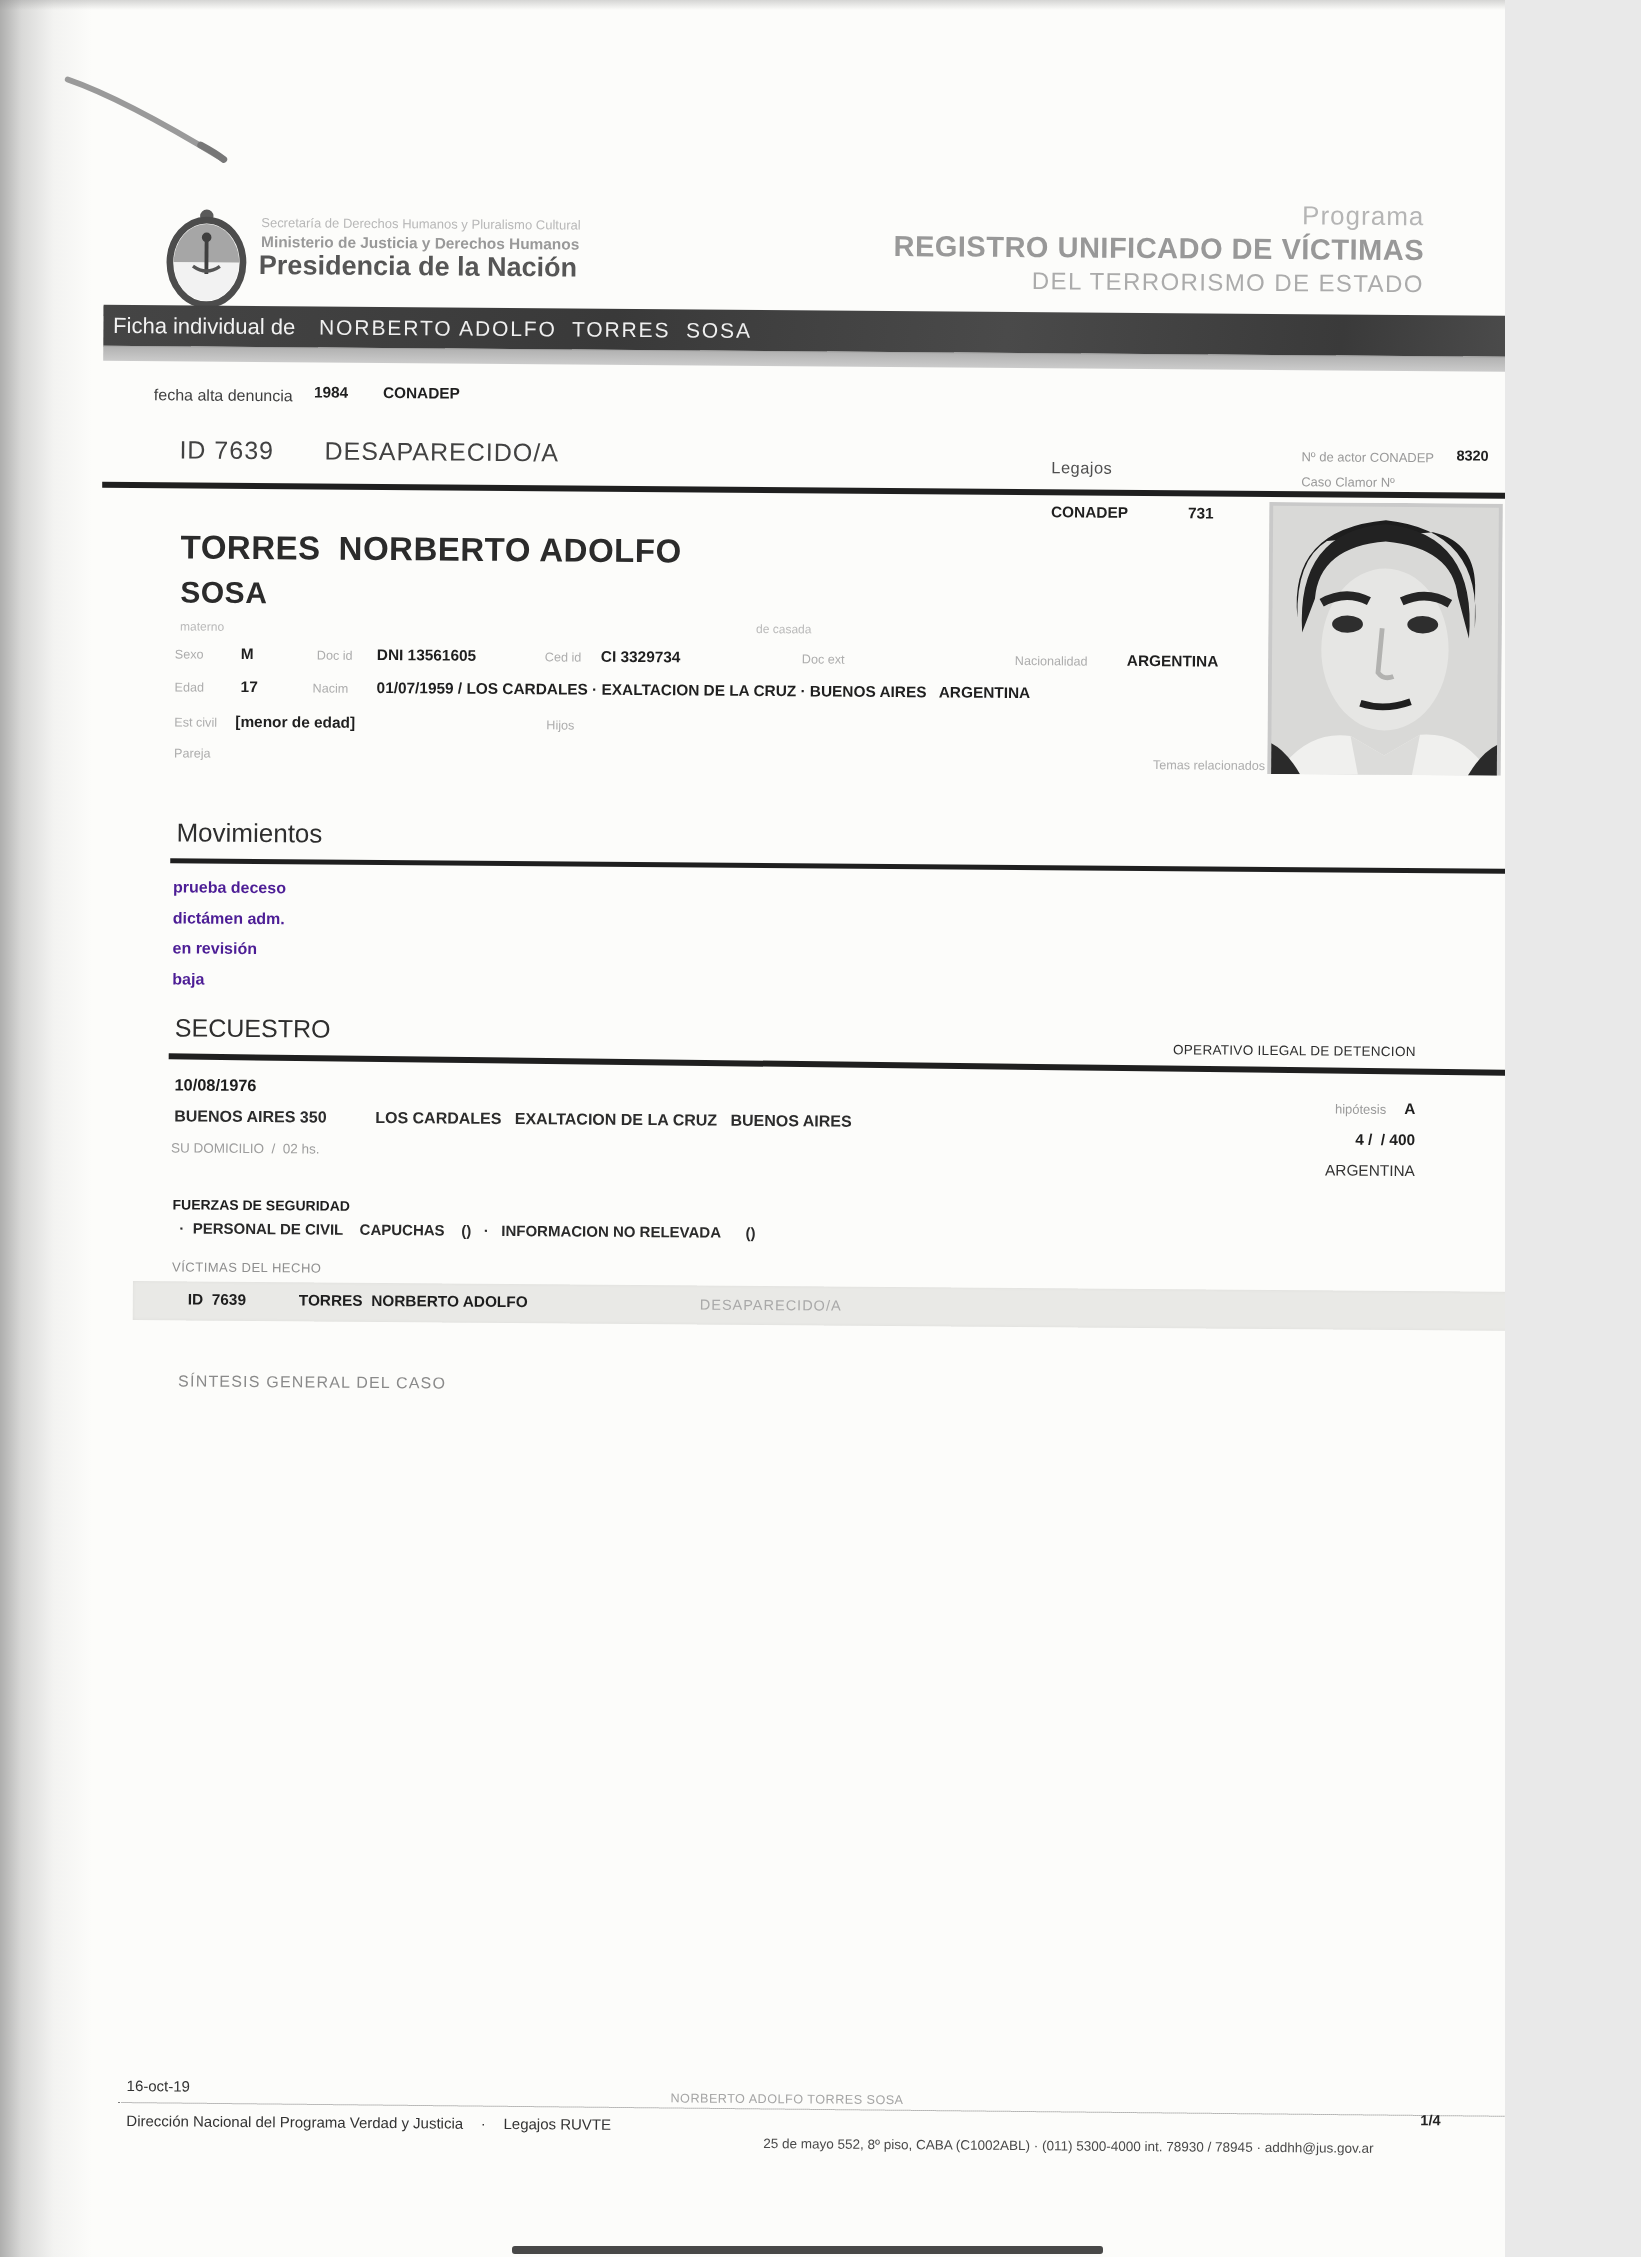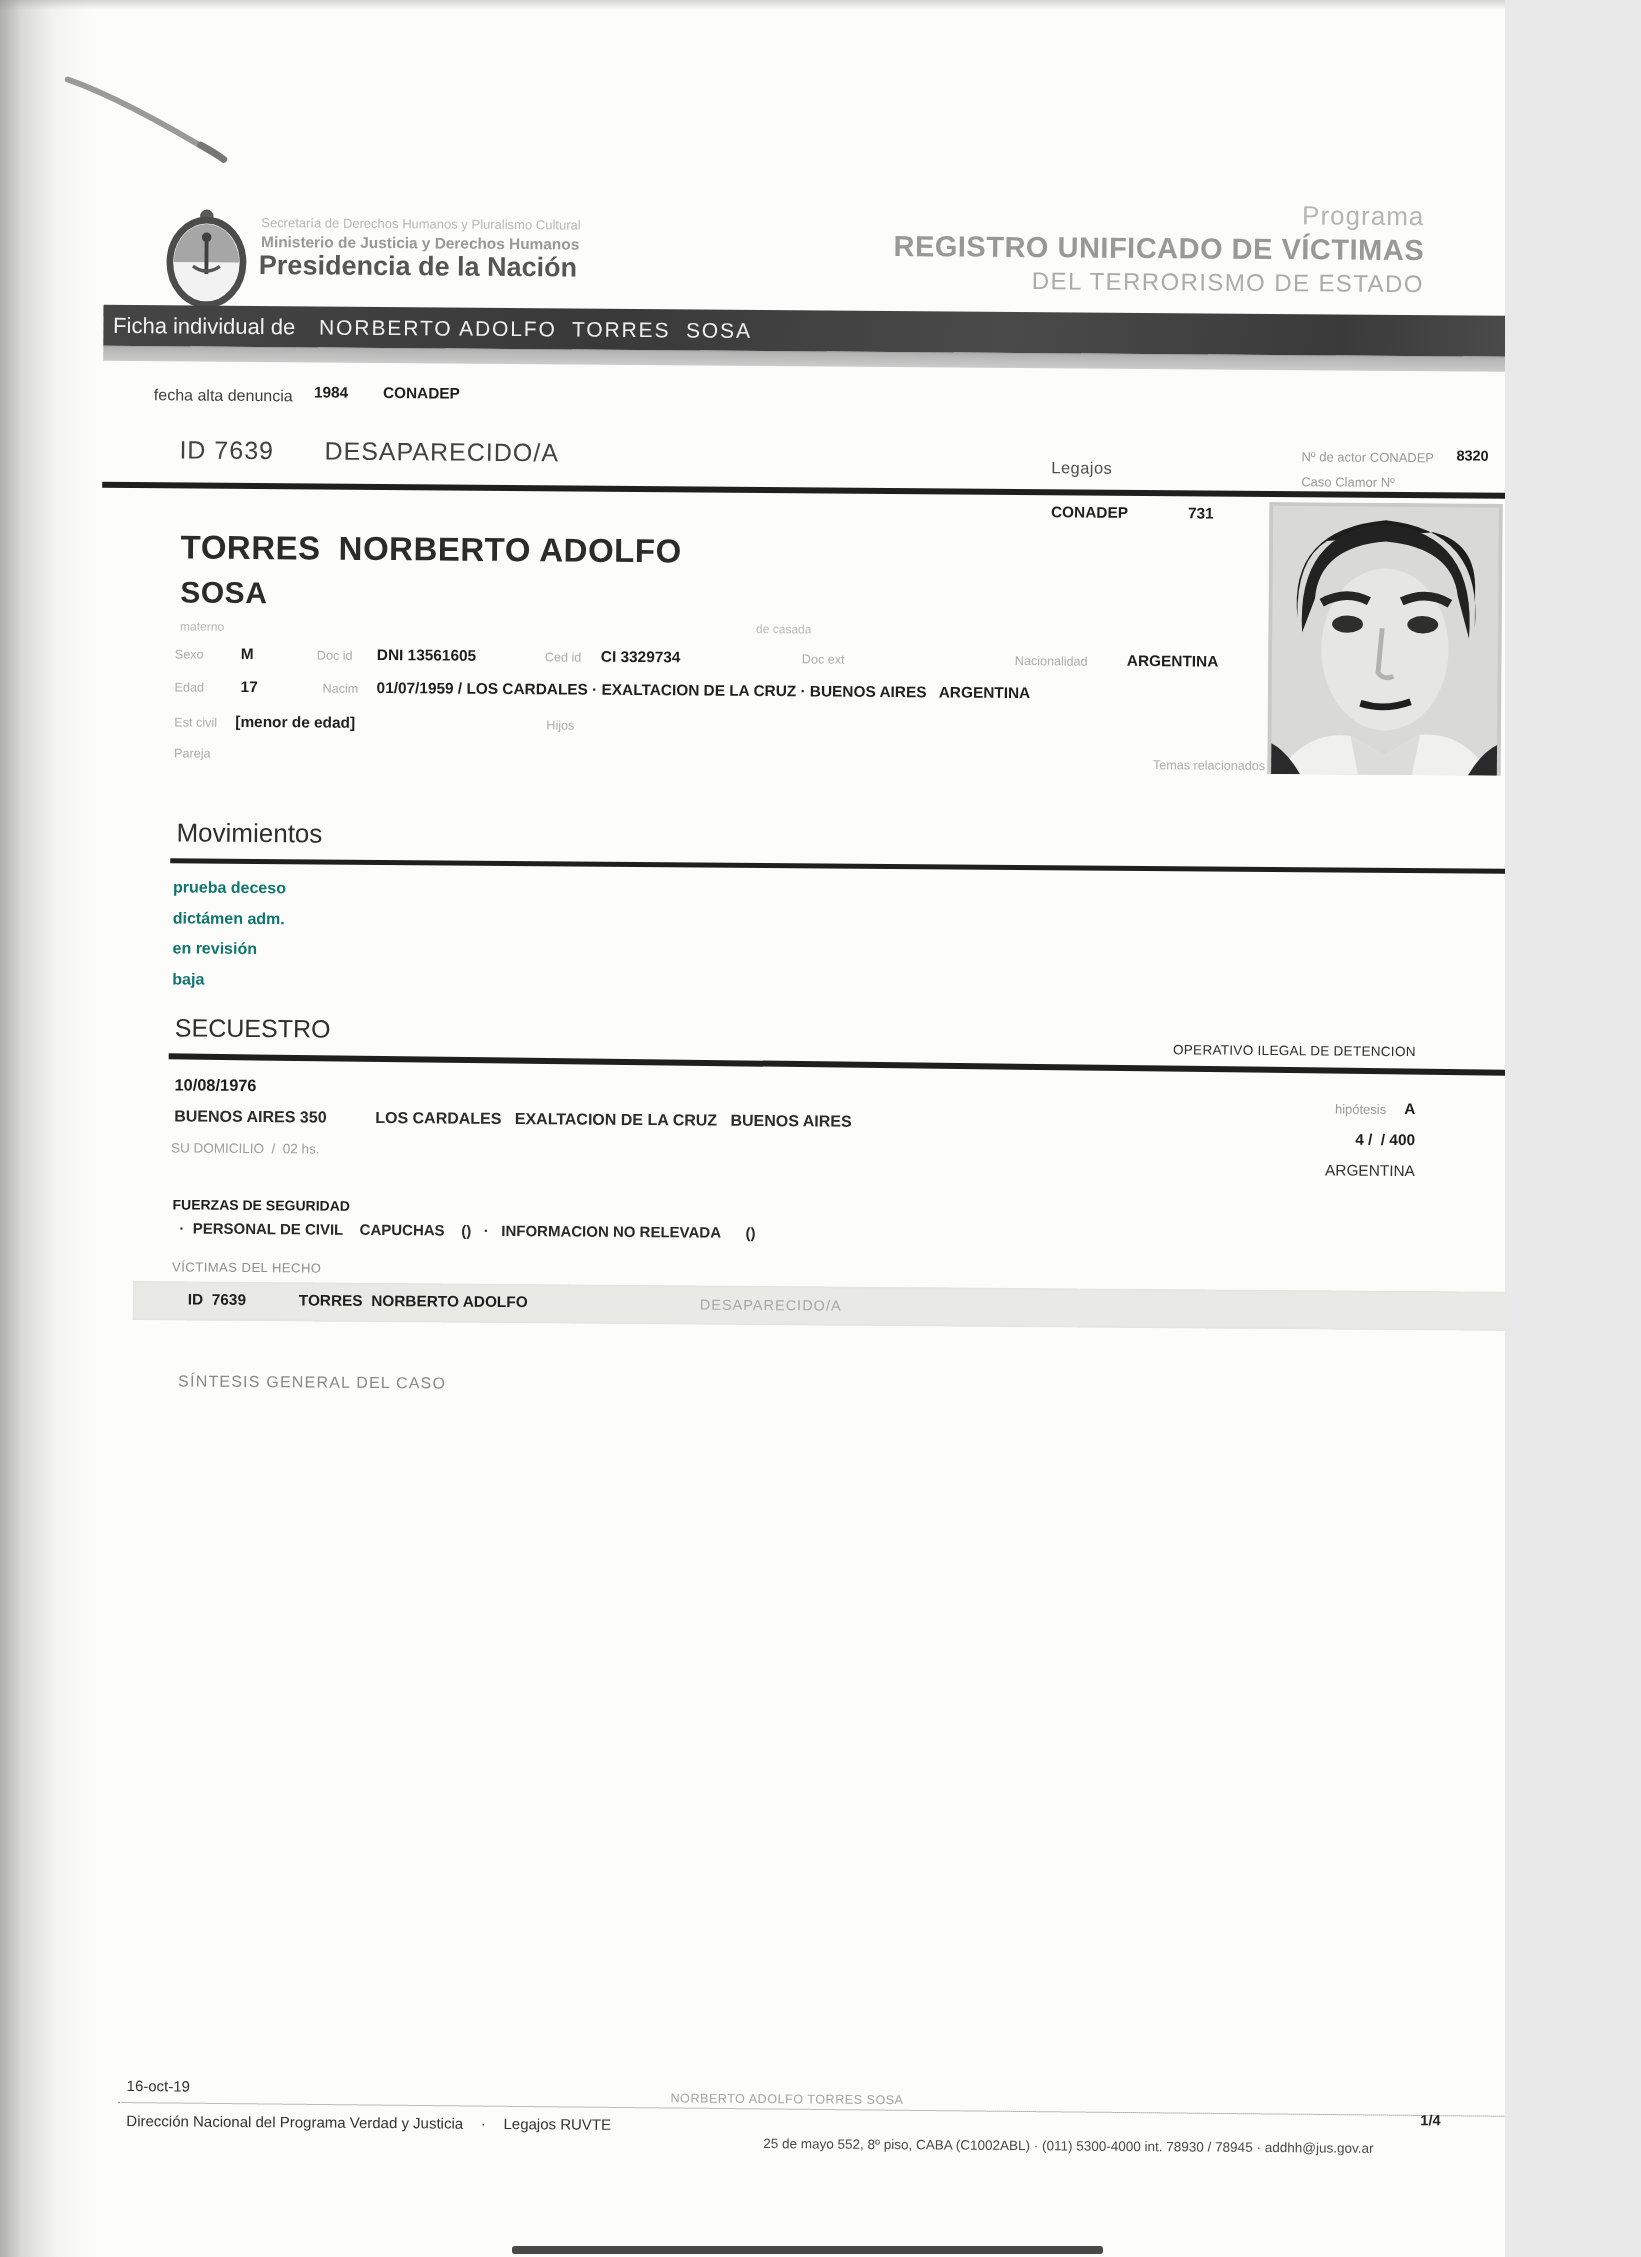--- a/index.html
+++ b/index.html
@@ -27,21 +27,21 @@
     position:absolute;left:0;top:0;right:0;height:9.7px;z-index:5;pointer-events:none;
     background:linear-gradient(to bottom,rgba(140,140,140,.35),rgba(255,255,255,0));
   }
   .gray-hdr{ text-align:right; }
   .gray-hdr .l1{font-size:26px;color:#b5b5b5;letter-spacing:1px;}
   .gray-hdr .l2{font-size:29px;color:#989898;font-weight:700;letter-spacing:0.5px;margin-top:1.9px;}
   .gray-hdr .l3{font-size:24px;color:#ababab;letter-spacing:1.4px;margin-top:2.9px;}
   .bigname{font-size:33px;font-weight:800;color:#2b2b2b;letter-spacing:0.5px;}
   .idtxt{font-size:25px;color:#424242;letter-spacing:1px;}
   .sect{font-size:25px;color:#2e2e2e;}
-  .mov{font-size:16px;font-weight:700;color:#0f766e;}
+  .mov{font-size:16px;font-weight:700;color:#4c1d95;}
   .victimrow{background:#e9e9e6;box-shadow:0 0 3.9px rgba(0,0,0,.05) inset;}
   .dotline{border-top:1.9px dotted #7a7a7a;height:0;}
 </style>
 </head>
 <body>
 
 <div id="page">
 
   <div class="rot">
 
@@ -120,21 +120,21 @@
     <div class="abs lbl" style="left:322px;top:646px;">Doc id</div>
     <div class="abs val" style="left:382px;top:643px;">DNI 13561605</div>
     <div class="abs lbl" style="left:550px;top:646px;">Ced id</div>
     <div class="abs val" style="left:606px;top:643px;">CI 3329734</div>
     <div class="abs lbl" style="left:807px;top:646px;">Doc ext</div>
     <div class="abs lbl" style="left:1020px;top:646px;">Nacionalidad</div>
     <div class="abs val" style="left:1132px;top:643px;">ARGENTINA</div>
 
     <div class="abs lbl" style="left:180px;top:679px;">Edad</div>
     <div class="abs val" style="left:246px;top:676px;">17</div>
-    <div class="abs lbl" style="left:328px;top:679px;">Nacim</div>
+    <div class="abs lbl" style="left:318px;top:679px;">Nacim</div>
     <div class="abs val pre" style="left:382px;top:676px;">01/07/1959 / LOS CARDALES · EXALTACION DE LA CRUZ · BUENOS AIRES   ARGENTINA</div>
 
     <div class="abs lbl" style="left:180px;top:714px;">Est civil</div>
     <div class="abs val" style="left:241px;top:711px;">[menor de edad]</div>
     <div class="abs lbl" style="left:552px;top:714px;">Hijos</div>
     <div class="abs lbl" style="left:180px;top:745px;">Pareja</div>
     <div class="abs lbl" style="left:1159px;top:749px;">Temas relacionados</div>
 
     <div class="abs sect" style="left:183px;top:816px;font-size:26px;">Movimientos</div>
     <div class="abs thickline" style="left:177px;top:857px;width:1383px;height:4.8px;"></div>

